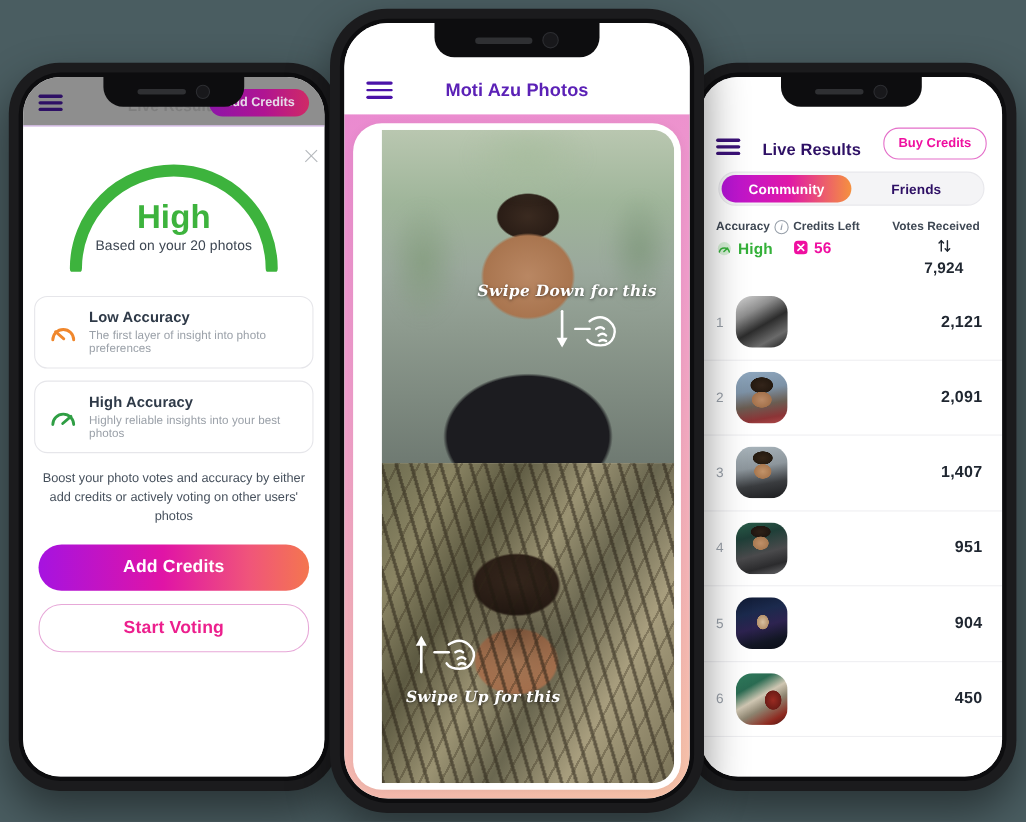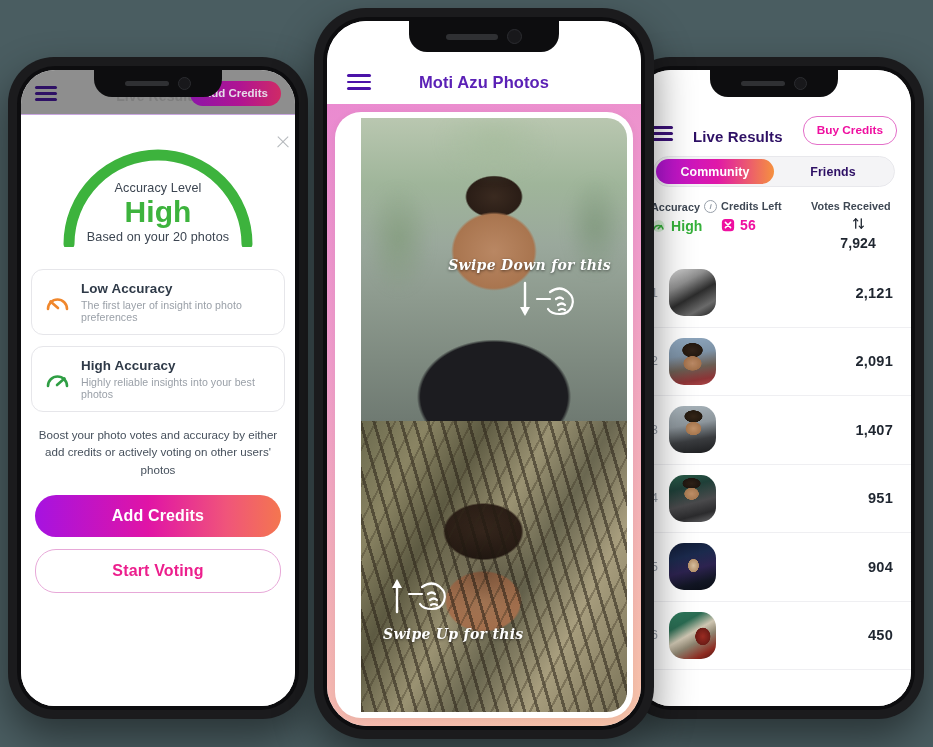--- a/index.html
+++ b/index.html
@@ -68,21 +68,21 @@
 
   .btn-grad{margin:17px 14px 0;height:42px;border-radius:21px;display:flex;align-items:center;justify-content:center;
      background:linear-gradient(90deg,#a613e0 0%,#e014a6 46%,#f0557a 78%,#f4764f 100%);
      color:#fff;font-size:16px;font-weight:700;letter-spacing:.15px;}
   .btn-out{margin:12px 14px 0;height:42px;border-radius:21px;display:flex;align-items:center;justify-content:center;
      background:#fff;border:1.4px solid;border-image:linear-gradient(90deg,#b41fe0,#ec1f9b,#f4764f) 1;
      position:relative;font-size:16px;font-weight:700;color:#ec1f8d;letter-spacing:.15px;}
   .btn-out{border:1.4px solid #e7a8d8;border-radius:21px;}
 
   
-  #phoneCenter{left:314px;top:8px;width:340px;height:731px;border-radius:52px;z-index:20;}
+  #phoneCenter{left:300px;top:8px;width:340px;height:731px;border-radius:52px;z-index:20;}
   #phoneCenter .bezel{border-radius:44px;}
   #phoneCenter .screen{border-radius:40px;}
   #phoneCenter .notch{width:150px;height:31px;}
   #phoneCenter .notch .spk{width:52px;height:6px;}
   #phoneCenter .notch .cam{width:13px;height:13px;}
 
   .c-header{height:83px;background:#fff;display:flex;align-items:flex-end;padding:0 20px 12px;box-sizing:border-box;}
   .c-header .burger{width:24px;height:16px;margin-bottom:2px;}
   .c-header .burger i{height:2.8px;background:#4b13a8;}
   .c-title{flex:1;text-align:center;font-size:16.5px;font-weight:700;color:#5b21b6;
@@ -150,21 +150,21 @@
   .r-tabs{margin:0 16px;height:31px;background:#f4f4f6;border:1px solid #e8e8ec;border-radius:16px;
           display:flex;padding:2px;box-sizing:border-box;}
   .r-tab{flex:1;display:flex;align-items:center;justify-content:center;border-radius:14px;
          font-size:12.4px;font-weight:700;color:#2e1065;letter-spacing:.1px;}
   .r-tab.active{background:linear-gradient(90deg,#b415d8 0%,#e018a8 52%,#f5913f 100%);color:#fff;}
 
   .r-stats{display:flex;padding:13px 14px 11px;gap:4px;}
   .r-stat{flex:1;}
   .r-stat.s2{flex:0 0 86px;}
   .r-stat.s3{flex:0 0 94px;}
-  .r-sh{font-size:10.8px;font-weight:700;color:#3f4854;display:flex;align-items:center;gap:4px;letter-spacing:.05px;}
+  .r-sh{font-size:10.8px;font-weight:700;color:#3f4854;display:flex;gap:4px;letter-spacing:.05px;}
   .r-sv{margin-top:5px;font-size:14px;font-weight:700;display:flex;align-items:center;gap:5px;letter-spacing:.1px;}
   .r-sv.green{color:#35b13a;}
   .r-sv.pink{color:#ef0fa0;}
   .r-sv.dark{color:#1f2630;flex-direction:column;}
   .info-i{width:11px;height:11px;border:1.1px solid #98a0aa;border-radius:50%;color:#98a0aa;
           font-size:8px;display:flex;align-items:center;justify-content:center;font-weight:700;font-style:italic;}
 
   .r-sep{height:1px;background:#ededf0;margin:0 0 0 0;}
   .r-list{position:absolute;left:0;right:0;top:189px;bottom:0;overflow:hidden;background:#fff;}
   .r-row{display:flex;align-items:center;height:68.5px;padding:0 18px 0 14px;box-sizing:border-box;
@@ -218,21 +218,20 @@
         </div>
 
         <div class="l-sheet">
           <div class="l-close"></div>
 
           <div class="gauge-wrap">
             <svg width="206" height="106" viewBox="0 0 206 106">
               <path d="M14 103 A89 89 0 0 1 192 103" fill="none" stroke="#3db33d" stroke-width="11" stroke-linecap="round"></path>
             </svg>
             <div class="gauge-text">
-              <div class="gauge-label">Accuracy Level</div>
               <div class="gauge-value">High</div>
               <div class="gauge-sub">Based on your 20 photos</div>
             </div>
           </div>
 
           <div class="acc-list">
 
             <div class="acc-card">
               <div class="acc-ico">
                 <svg width="25" height="20" viewBox="0 0 25 20">

